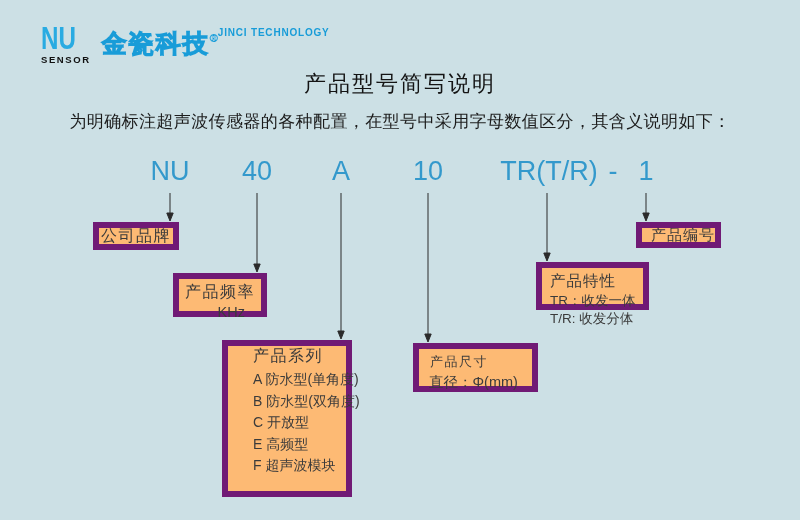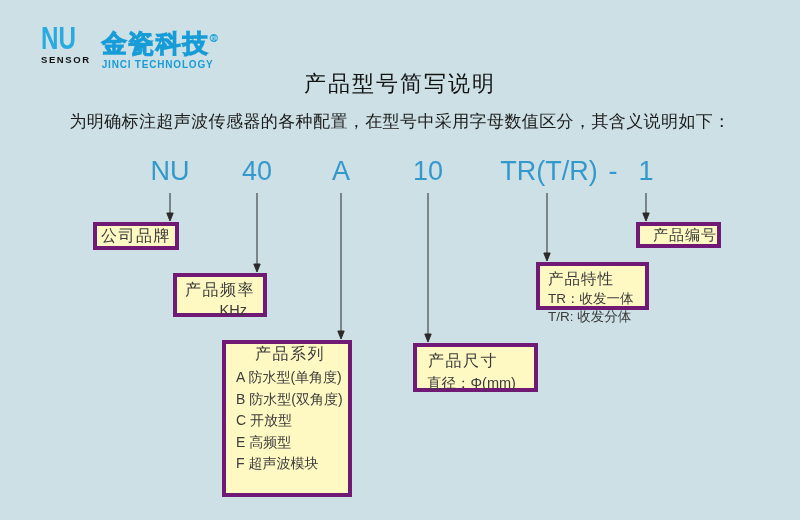--- a/index.html
+++ b/index.html
@@ -10,21 +10,21 @@
     color:#1c1c1c;
   }
   
   .logo { position:absolute; left:41px; top:25px; display:flex; align-items:flex-start; gap:11px; }
   .logo-left { display:flex; flex-direction:column; }
   .logo-nu {
     font-size:31px; font-weight:800; color:#29abe2; line-height:27px;
     letter-spacing:0px; transform:scaleX(.78); transform-origin:left top;
   }
   .logo-sensor { font-size:9.5px; font-weight:bold; color:#101010; letter-spacing:1.6px; margin-top:2px; }
-  .logo-right { display:flex; flex-direction:column; }
+  .logo-right { display:flex; flex-direction:row; }
   .logo-cn {
     font-size:25px; font-weight:bold; line-height:27px; letter-spacing:2px;
     color:#fdfdfd; -webkit-text-stroke:1.1px #189cd8; white-space:nowrap;
   }
   .logo-reg { font-size:11px; -webkit-text-stroke:0.5px #189cd8; color:#fdfdfd; vertical-align:10px; letter-spacing:0; }
   .logo-en { font-size:10px; font-weight:bold; color:#189cd8; letter-spacing:0.8px; margin-top:2px; white-space:nowrap; }
 
   
   .title { position:absolute; top:69px; left:0; width:100%; text-align:center;
            font-size:22px; letter-spacing:2px; color:#141414; }
@@ -39,35 +39,35 @@
   .seg-series  { left:341px; }
   .seg-size    { left:428px; }
   .seg-feature { left:549px; }
   .seg-dash    { left:613px; }
   .seg-number  { left:646px; }
 
   
   .arrows { position:absolute; left:0; top:0; width:800px; height:520px; pointer-events:none; }
 
   
-  .box { position:absolute; background:#fef9c3; border:4px solid #701a75;
+  .box { position:absolute; background:#fdba74; border:6px solid #701a75;
          color:#3b3b3b; box-sizing:border-box; }
   .box-brand { left:93px; top:222px; width:86px; height:28px;
                display:flex; align-items:center; justify-content:center;
                font-size:16px; letter-spacing:1.5px; }
   .box-freq { left:173px; top:273px; width:94px; height:44px; }
   .box-freq .bt { text-align:center; font-size:16px; letter-spacing:1.5px; margin-top:3px; }
   .box-freq .bu { text-align:right; padding-right:16px; font-size:14.5px; margin-top:1px; }
   .box-series { left:222px; top:340px; width:130px; height:157px; }
   .box-series .bt { text-align:right; padding-right:23px; font-size:16px;
                     letter-spacing:1.5px; }
   .series-items { margin-top:2px; }
-  .series-item { font-size:14px; line-height:21.5px; padding-left:10px; white-space:nowrap; }
+  .series-item { font-size:14px; line-height:21.5px; padding-left:25px; white-space:nowrap; }
   .box-size { left:413px; top:343px; width:125px; height:49px; }
-  .box-size .bt { font-size:16px; letter-spacing:1.5px; padding:4px 0 0 11px; }
+  .box-size .bt { font-size:13px; letter-spacing:1.5px; padding:4px 0 0 11px; }
   .box-size .bd { font-size:14.5px; padding:2px 0 0 10px; white-space:nowrap; }
   .box-feature { left:536px; top:262px; width:113px; height:48px; }
   .box-feature .bt { font-size:15.5px; letter-spacing:1px; padding:3px 0 0 8px; }
   .box-feature .bl { font-size:13.5px; line-height:17.5px; padding-left:8px; white-space:nowrap; }
   .box-number { left:636px; top:222px; width:85px; height:26px;
                 display:flex; align-items:center; justify-content:flex-end;
                 font-size:15px; letter-spacing:1px; }
 </style>
 </head>
 <body>

